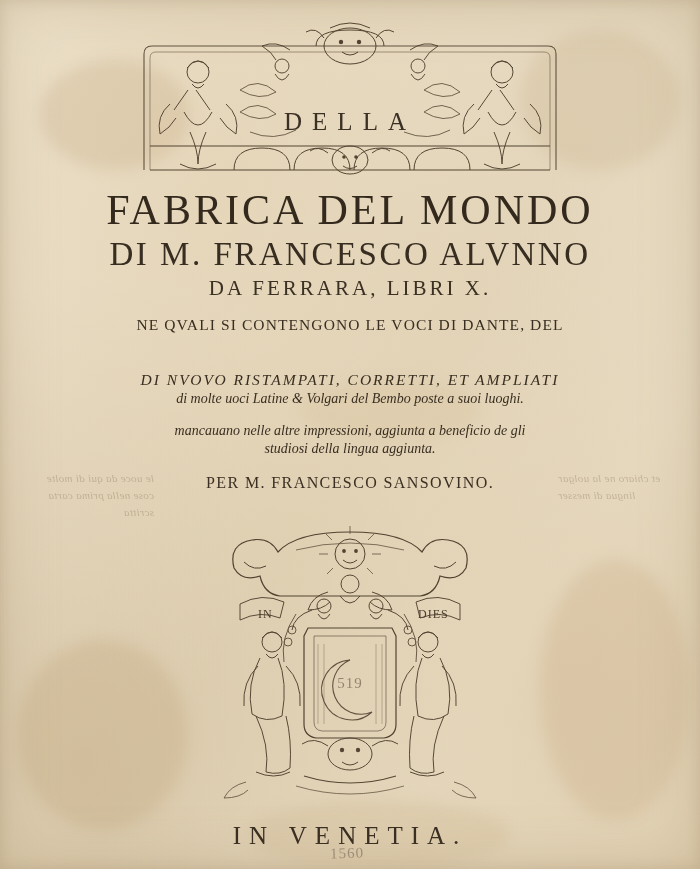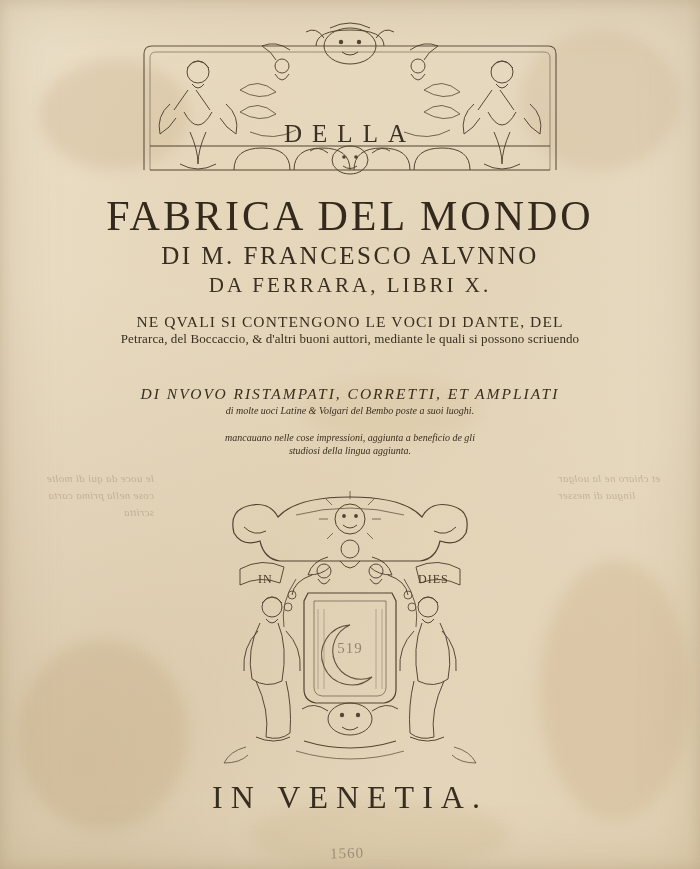--- a/index.html
+++ b/index.html
@@ -84,39 +84,39 @@
     margin: 20px auto 0;
     width: 440px;
     height: 160px;
   }
   .headpiece svg { display: block; }
 
   .della {
     position: absolute;
     left: 0;
     right: 0;
-    top: 100px;
+    top: 88px;
     font-size: 25px;
     letter-spacing: 10px;
     color: #3b3024;
     font-family: "Liberation Serif", serif;
   }
 
   
-  .titleblock { margin-top: 14px; }
+  .titleblock { margin-top: 8px; }
 
   .t-main {
     font-size: 42px;
     letter-spacing: 3px;
     color: #33291d;
     line-height: 1.05;
     font-family: "Liberation Serif", serif;
   }
   .t-author {
-    font-size: 25px;
+    font-size: 33px;
     letter-spacing: 2.5px;
     margin-top: 4px;
     color: #372d20;
   }
   .t-place {
     font-size: 21px;
     letter-spacing: 3px;
     margin-top: 3px;
     color: #3a3023;
   }
@@ -127,21 +127,21 @@
     letter-spacing: 1.1px;
     line-height: 1.25;
     text-align: center;
   }
   .l-small {
     font-size: 13px;
     line-height: 1.3;
     letter-spacing: .1px;
   }
   .l-xsmall {
-    font-size: 10px;
+    font-size: 14px;
     line-height: 1.3;
     text-align: center;
   }
   .l-italic { font-style: italic; }
   .l-spaced { letter-spacing: 2px; margin-top: 36px; }
 
   .imprint {
     margin-top: 16px;
     font-size: 16px;
     letter-spacing: 1.4px;
@@ -150,22 +150,22 @@
   
   .device {
     margin: 18px auto 0;
     width: 300px;
     height: 300px;
     position: relative;
   }
   .device svg { display: block; }
 
   .colophon {
-    margin-top: 4px;
-    font-size: 32px;
+    margin-top: 12px;
+    font-size: 25px;
     letter-spacing: 8px;
     color: #372d21;
   }
 </style>
 </head>
 <body>
 
 <div class="page">
 
   <div class="foxing" style="left:40px;top:60px;width:150px;height:110px;background:rgba(198,170,128,0.28);"></div>
@@ -266,33 +266,33 @@
     </div>
 
     <div class="titleblock">
       <div class="t-main">FABRICA DEL MONDO</div>
       <div class="t-author">DI M. FRANCESCO ALVNNO</div>
       <div class="t-place">DA FERRARA, LIBRI X.</div>
     </div>
 
     <div class="para">
       <div class="l-caps">NE QVALI SI CONTENGONO LE VOCI DI DANTE, DEL</div>
-      <div class="l-small">Petrarca, del Boccaccio, &amp; d'altri buoni auttori, mediante le quali si possono scriuendo</div>
     </div>
 
     <div class="para">
       <div class="l-caps l-italic l-spaced">DI NVOVO RISTAMPATI, CORRETTI, ET AMPLIATI</div>
       <div class="l-xsmall l-italic">di molte uoci Latine &amp; Volgari del Bembo poste a suoi luoghi.</div>
     </div>
 
     <div class="para">
-      <div class="l-xsmall l-italic">mancauano nelle cose impressioni, aggiunta a beneficio de gli</div>
+      <div class="l-xsmall l-italic">mancauano nelle altre impressioni, aggiunta a beneficio de gli</div>
       <div class="l-xsmall l-italic">studiosi della lingua aggiunta.</div>
     </div>
 
+    <div class="imprint">PER M. FRANCESCO SANSOVINO.</div>
 
     <div class="device">
       <svg width="300" height="300" viewBox="0 0 300 300" fill="none" stroke="#4a3c2b" stroke-width="1">
 
         <g opacity=".95">
           <path d="M34 58 Q28 34 52 30 Q70 27 78 42 Q96 22 150 22 Q204 22 222 42 Q230 27 248 30 Q272 34 266 58
                    Q258 72 240 66 Q236 84 220 86 L80 86 Q64 84 60 66 Q42 72 34 58 Z" fill="none" stroke-width="1.2"></path>
           <path d="M44 52 q10 10 22 4" fill="none"></path>
           <path d="M256 52 q-10 10 -22 4" fill="none"></path>
           <path d="M96 40 q54 -14 108 0" fill="none" opacity=".7"></path>

